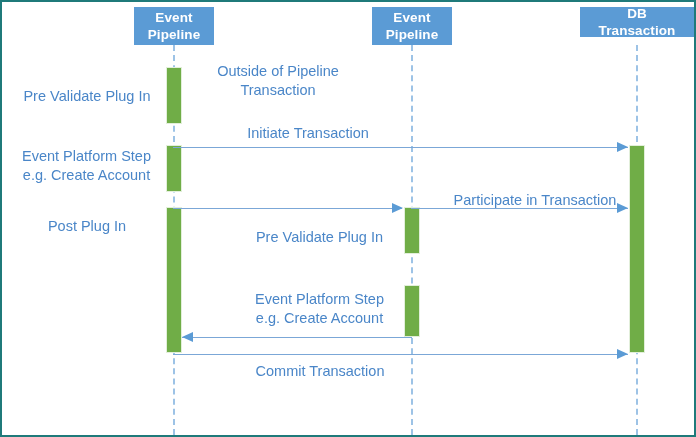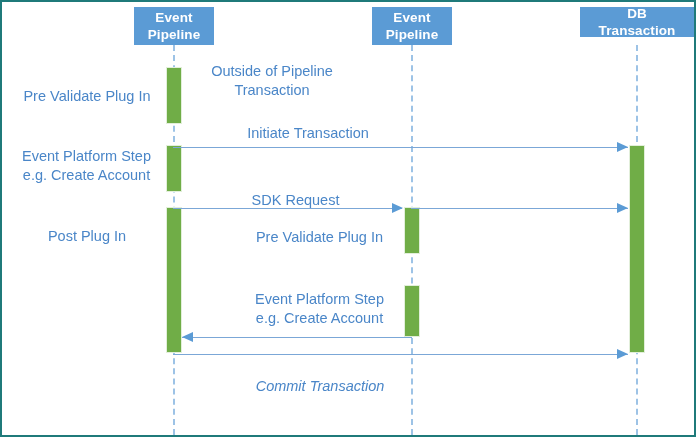--- a/index.html
+++ b/index.html
@@ -131,30 +131,30 @@
 
   <div class="msg-line" style="left:180px; top:335px; width:230px;"></div>
   <div class="arrow-head left" style="left:180px; top:329.5px;"></div>
 
   <div class="msg-line" style="left:171px; top:352px; width:455px;"></div>
   <div class="arrow-head right" style="left:615px; top:346.5px;"></div>
 
   <div class="label" style="left:5px; top:85px; width:160px;">Pre Validate Plug In</div>
   <div class="label" style="left:2px; top:145px; width:165px;">Event Platform Step
 e.g. Create Account</div>
-  <div class="label" style="left:5px; top:215px; width:160px;margin-top:10px;">Post Plug In</div>
+  <div class="label" style="left:5px; top:215px; width:160px;">Post Plug In</div>
 
-  <div class="label" style="left:180px; top:60px; width:180px;">Outside of Pipeline
+  <div class="label" style="left:186px; top:60px; width:180px;">Outside of Pipeline
 Transaction</div>
 
   <div class="label" style="left:186px; top:122px; width:240px;">Initiate Transaction</div>
 
-  <div class="label" style="left:186px; top:189px; width:215px;">SDK Request</div>
 
+  <div class="label" style="left:428px; top:189px; width:210px;">Participate in Transaction</div>
 
   <div class="label" style="left:235px; top:226px; width:165px;">Pre Validate Plug In</div>
 
   <div class="label" style="left:235px; top:288px; width:165px;">Event Platform Step
 e.g. Create Account</div>
 
-  <div class="label" style="left:198px; top:375px; width:240px;font-style:italic;">Commit Transaction</div>
+  <div class="label" style="left:198px; top:360px; width:240px;">Commit Transaction</div>
 
 </div>
 
 </body></html>

